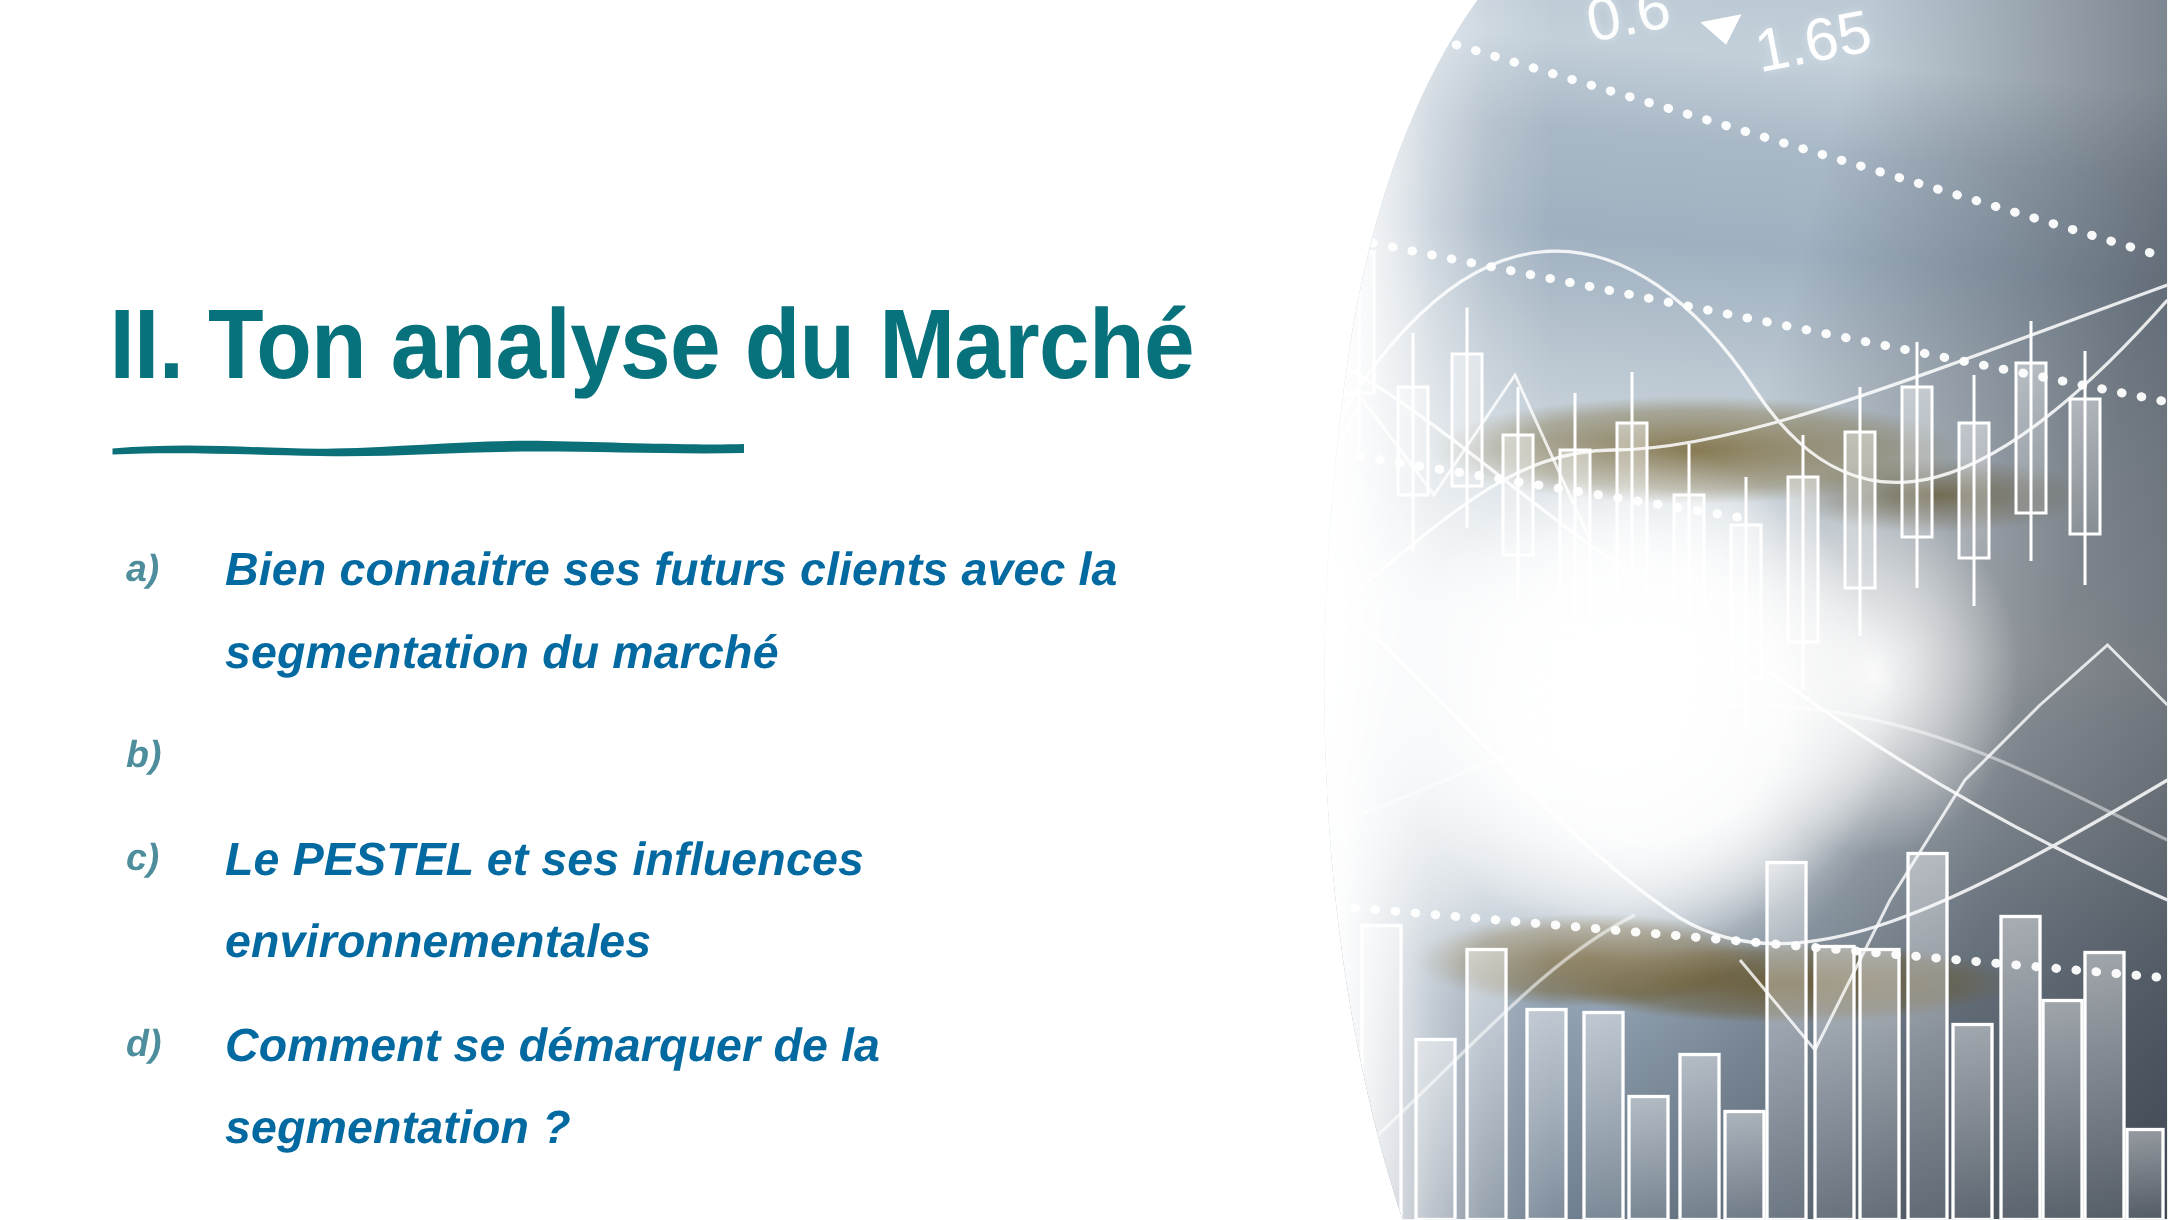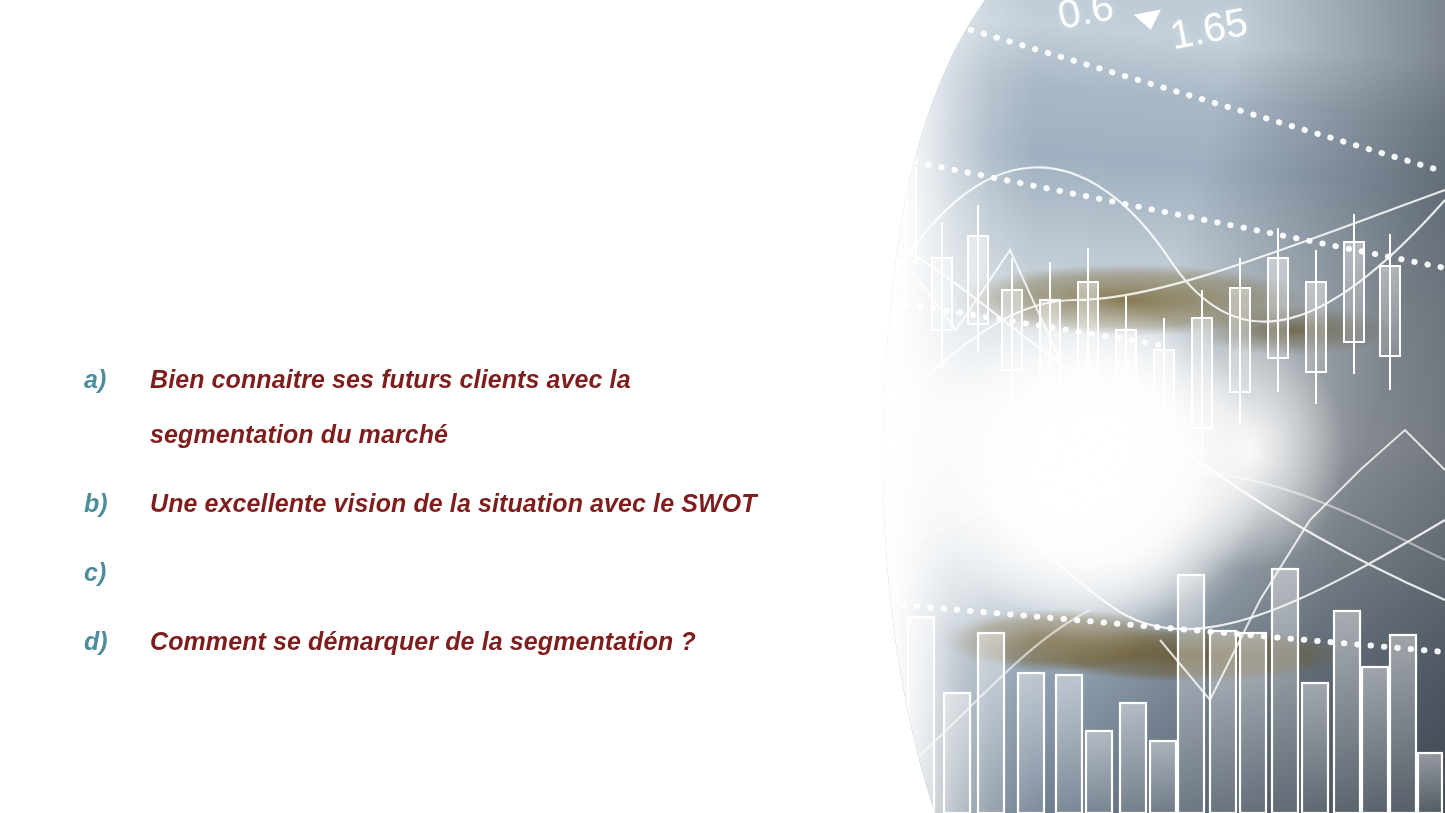--- a/index.html
+++ b/index.html
@@ -155,24 +155,24 @@
     width: 66px;
     font-size: 25px;
     font-weight: bold;
     font-style: italic;
     color: #4d8d9c;
     line-height: 55px;
     font-family: "Liberation Sans Narrow", "Liberation Sans", sans-serif;
   }
   .bullet-text {
     flex: 1 1 auto;
-    font-size: 25px;
+    font-size: 31px;
     font-weight: bold;
     font-style: italic;
-    color: #7f1d1d;
+    color: #0369a1;
     line-height: 55px;
     letter-spacing: .1px;
     font-family: "Liberation Sans Narrow", "Liberation Sans", sans-serif;
     max-width: 620px;
   }
 </style>
 </head>
 <body>
 
 <div id="slide">
@@ -303,35 +303,42 @@
 
       <div class="photo-fade-mid"></div>
       <div class="photo-fade-left"></div>
 
       <div class="hud-text" id="hud-value-left">0.6</div>
       <div id="hud-triangle"></div>
       <div class="hud-text" id="hud-value-right">1.65</div>
     </div>
   </div>
 
+  <div id="title-block">
+    <h1 id="page-title">II. Ton analyse du Marché</h1>
+    <svg id="title-underline" viewBox="0 0 425 18" preserveAspectRatio="none">
+      <path d="M 2 11 C 60 6 105 12 150 11 C 200 10 240 5 292 6 C 340 7 390 9 423 8
+               L 423 14 C 380 15 330 13 285 13 C 235 13 190 17 140 16 C 90 15 45 13 2 15 Z" fill="#0b7078"></path>
+    </svg>
+  </div>
 
   <div id="bullet-list">
 
     <div class="bullet-row">
       <div class="bullet-marker">a)</div>
       <div class="bullet-text">Bien connaitre ses futurs clients avec la segmentation du marché</div>
     </div>
 
     <div class="bullet-row">
       <div class="bullet-marker">b)</div>
-      <div class="bullet-text">Une excellente vision de la situation avec le SWOT</div>
     </div>
 
     <div class="bullet-row">
       <div class="bullet-marker">c)</div>
+      <div class="bullet-text">Le PESTEL et ses influences environnementales</div>
     </div>
 
     <div class="bullet-row">
       <div class="bullet-marker">d)</div>
       <div class="bullet-text">Comment se démarquer de la segmentation ?</div>
     </div>
 
   </div>
 
 </div>

